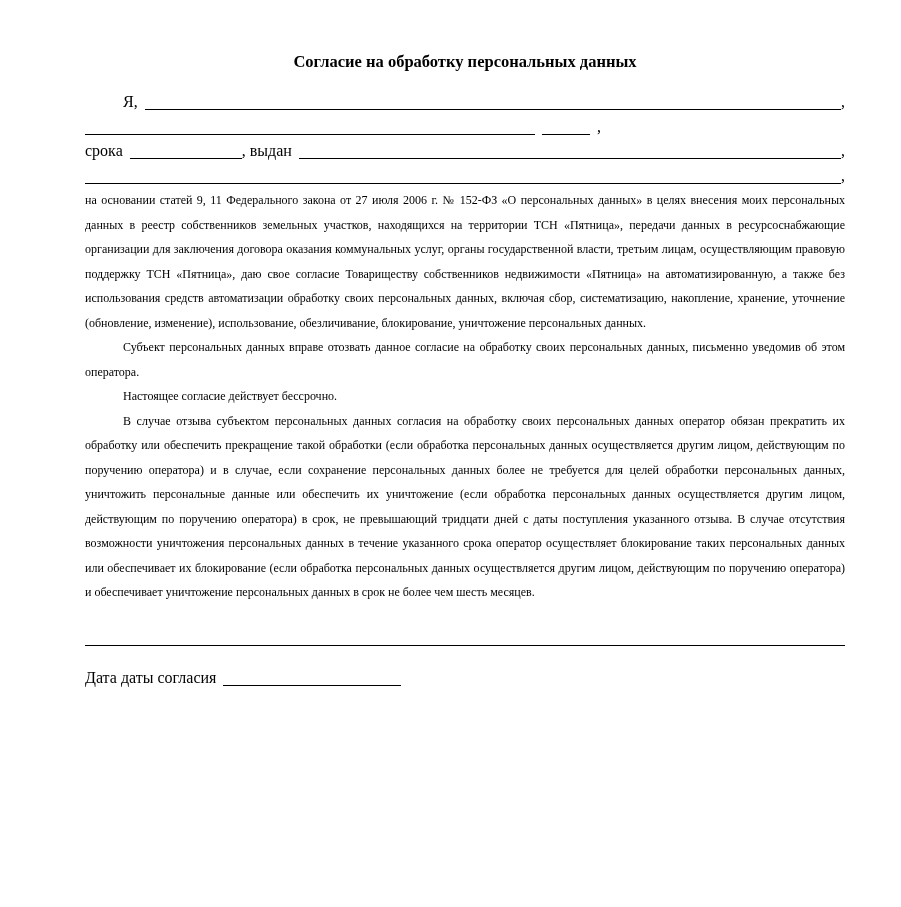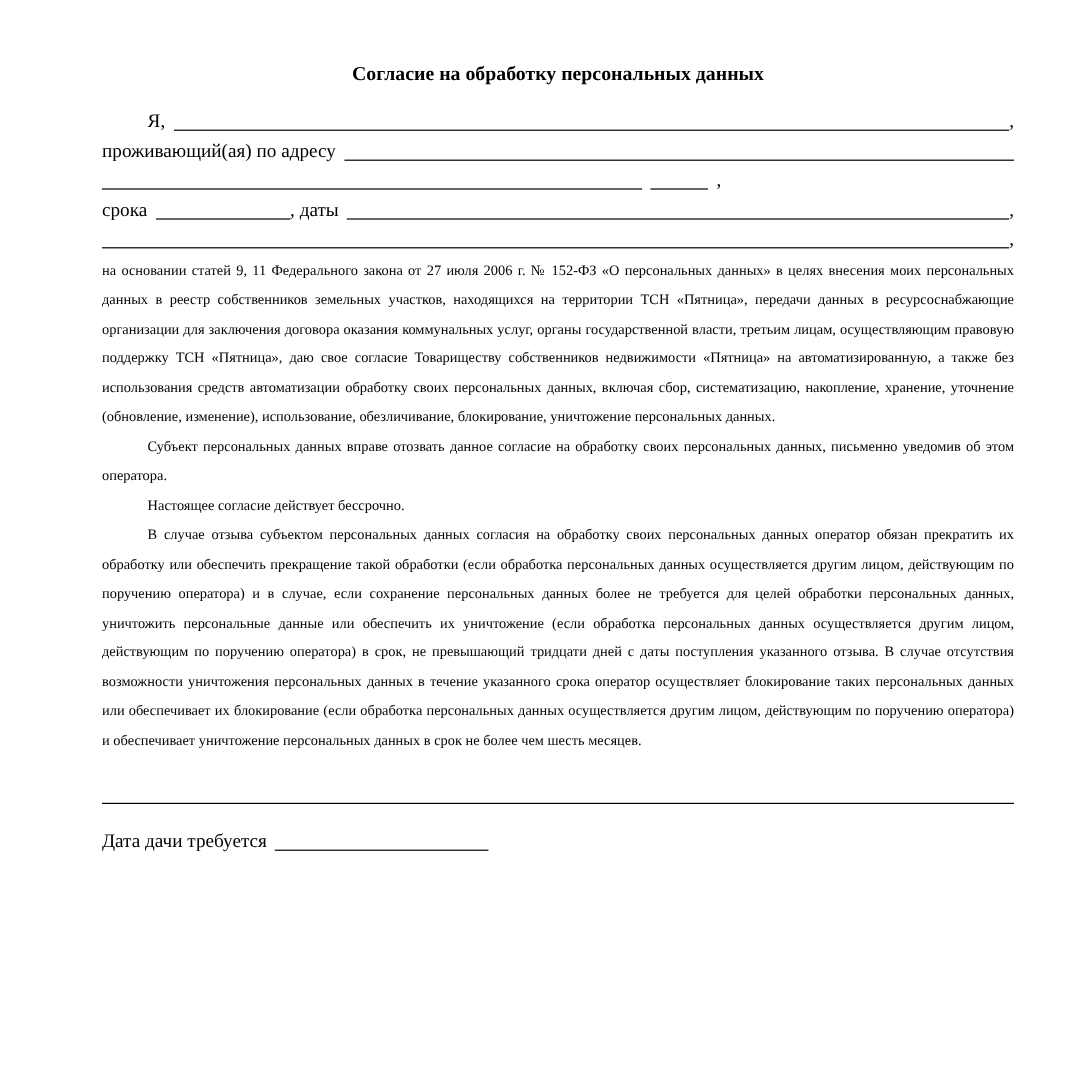--- a/index.html
+++ b/index.html
@@ -80,35 +80,31 @@
 
   <div>
 
     <div class="fline">
       <span class="indent-first"></span>
       <span>Я,</span>
       <span class="blank grow gap-l"></span>
       <span>,</span>
     </div>
 
-    <div class="fline">
-      <span>проживающий(ая) по адресу</span>
-      <span class="blank grow gap-l"></span>
-    </div>
 
     <div class="fline">
       <span class="blank w-addr2"></span>
       <span class="blank w-series gap-l gap-r"></span>
       <span>,</span>
     </div>
 
     <div class="fline">
       <span>срока</span>
       <span class="blank w-num gap-l"></span>
-      <span>, даты</span>
+      <span>, выдан</span>
       <span class="blank grow gap-l"></span>
       <span>,</span>
     </div>
 
     <div class="fline">
       <span class="blank grow"></span>
       <span>,</span>
     </div>
 
   </div>
@@ -116,17 +112,17 @@
   <div class="body-text">
     <p>на основании статей 9, 11 Федерального закона от 27 июля 2006 г. № 152-ФЗ «О персональных данных» в целях внесения моих персональных данных в реестр собственников земельных участков, находящихся на территории ТСН «Пятница», передачи данных в ресурсоснабжающие организации для заключения договора оказания коммунальных услуг, органы государственной власти, третьим лицам, осуществляющим правовую поддержку ТСН «Пятница», даю свое согласие Товариществу собственников недвижимости «Пятница» на автоматизированную, а также без использования средств автоматизации обработку своих персональных данных, включая сбор, систематизацию, накопление, хранение, уточнение (обновление, изменение), использование, обезличивание, блокирование, уничтожение персональных данных.</p>
     <p class="indented">Субъект персональных данных вправе отозвать данное согласие на обработку своих персональных данных, письменно уведомив об этом оператора.</p>
     <p class="indented">Настоящее согласие действует бессрочно.</p>
     <p class="indented">В случае отзыва субъектом персональных данных согласия на обработку своих персональных данных оператор обязан прекратить их обработку или обеспечить прекращение такой обработки (если обработка персональных данных осуществляется другим лицом, действующим по поручению оператора) и в случае, если сохранение персональных данных более не требуется для целей обработки персональных данных, уничтожить персональные данные или обеспечить их уничтожение (если обработка персональных данных осуществляется другим лицом, действующим по поручению оператора) в срок, не превышающий тридцати дней с даты поступления указанного отзыва. В случае отсутствия возможности уничтожения персональных данных в течение указанного срока оператор осуществляет блокирование таких персональных данных или обеспечивает их блокирование (если обработка персональных данных осуществляется другим лицом, действующим по поручению оператора) и обеспечивает уничтожение персональных данных в срок не более чем шесть месяцев.</p>
   </div>
 
   <div class="sig-line"></div>
 
   <div class="date-row">
-    <span>Дата дачи требуется</span>
+    <span>Дата даты согласия</span>
     <span class="blank w-date gap-l"></span>
   </div>
 
 </div>
 
 </body></html>

